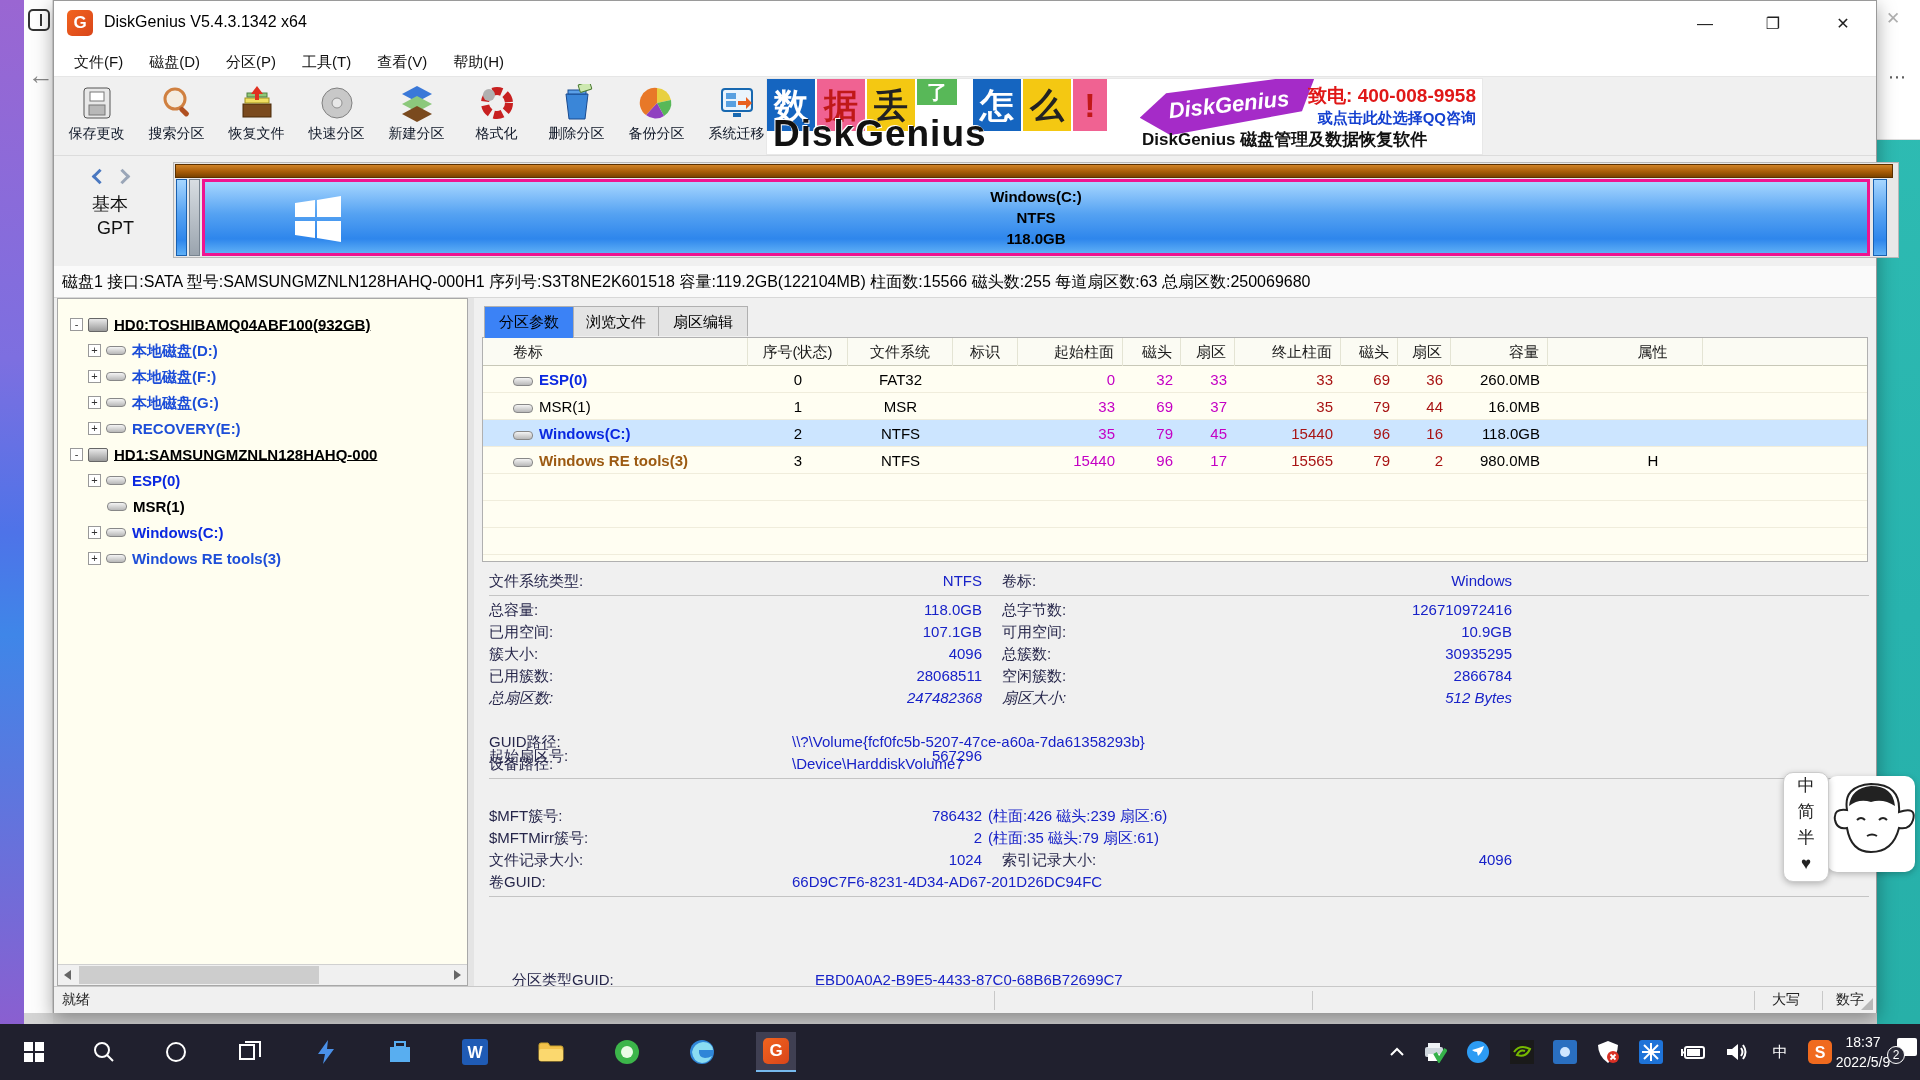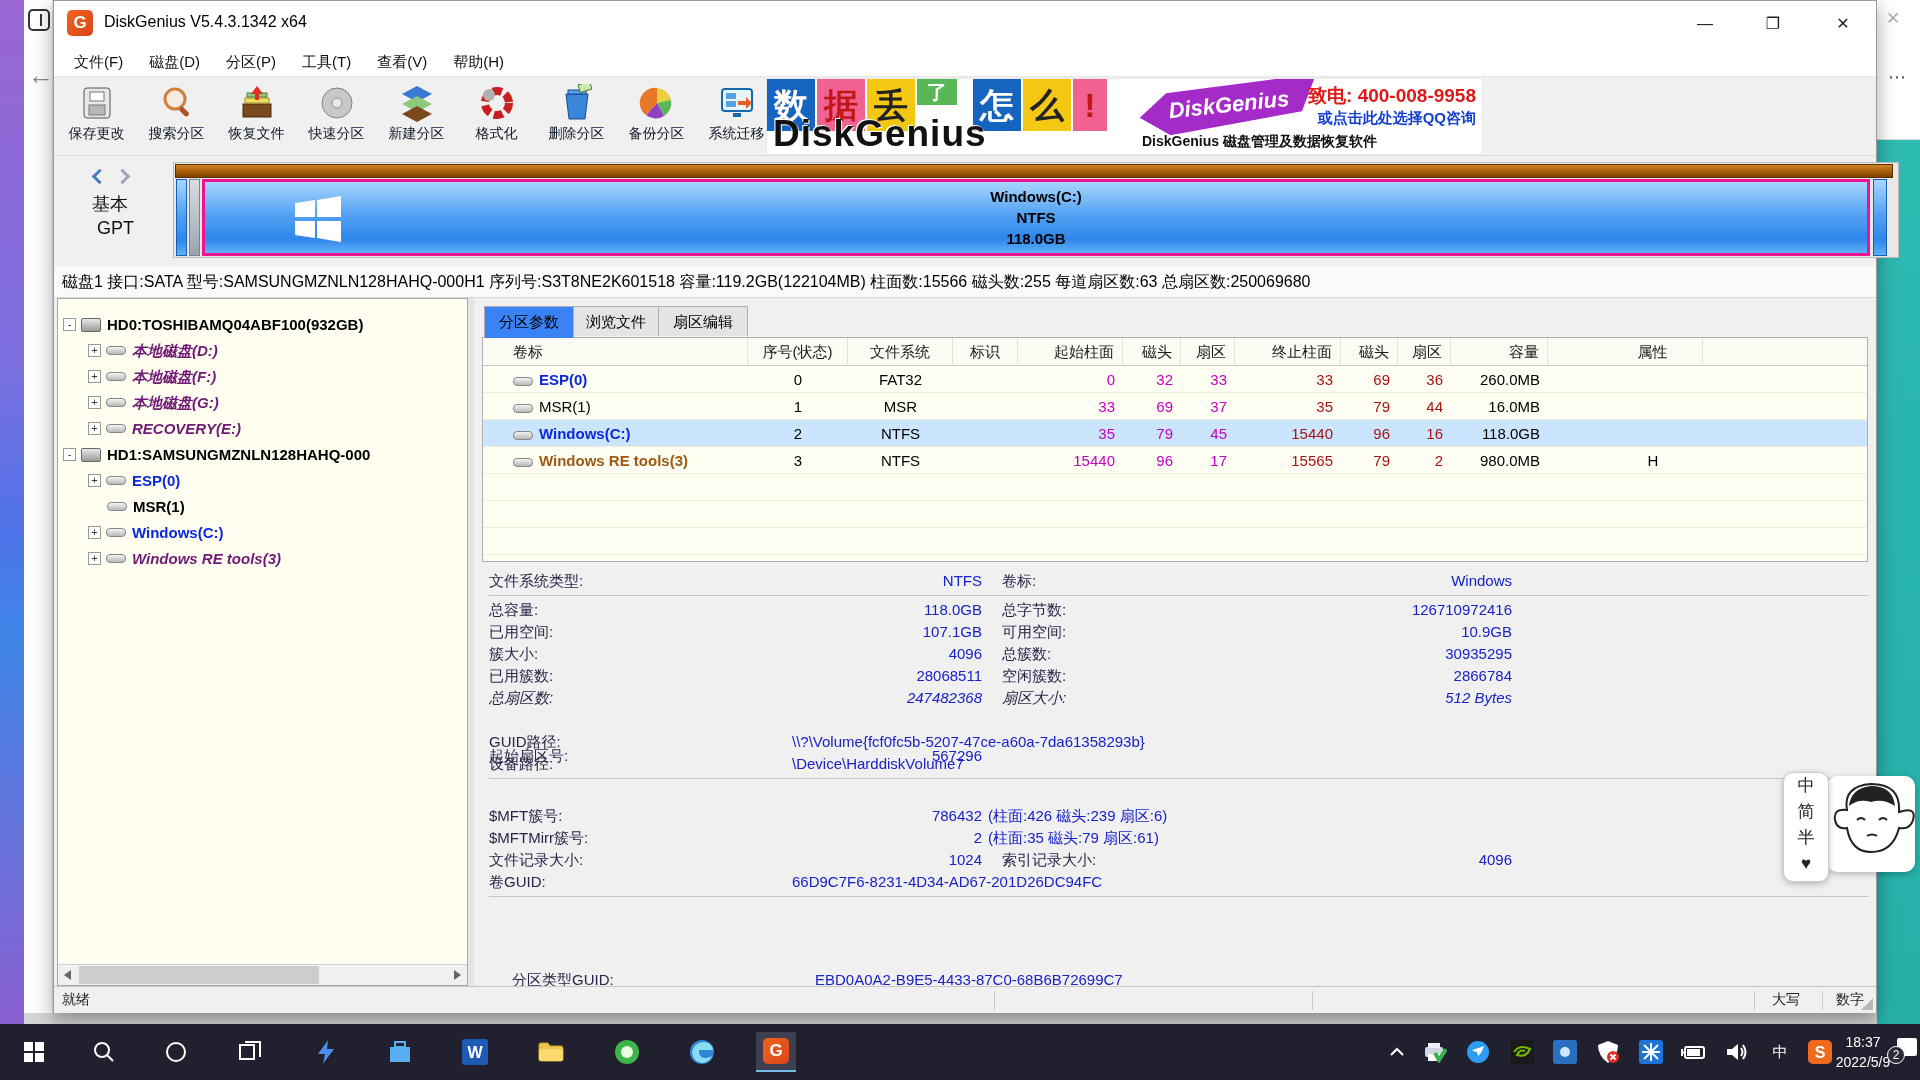--- a/index.html
+++ b/index.html
@@ -37,21 +37,21 @@
   .tbtn .tlabel { font-size:14px; color:#101828; white-space:nowrap; }
 
   
   #banner { left:712px; top:1px; width:717px; height:77px; background:#fff; overflow:hidden; border:1px solid #e8e8e8; }
   .tile { position:absolute; top:0; width:48px; height:52px; text-align:center; line-height:52px; font-size:34px; font-weight:bold; }
   #banner-brand { position:absolute; left:6px; top:34px; font-size:37px; font-weight:800; color:#111; letter-spacing:1px; text-shadow:1px 1px 0 #fff,-1px -1px 0 #fff; white-space:nowrap; }
   #ribbon { position:absolute; left:372px; top:4px; width:180px; height:46px; background:#a52bc8; clip-path:polygon(0 55%,16% 8%,100% 0,90% 78%,16% 100%); transform:rotate(-6deg); color:#fff; font-weight:bold; font-size:22px; font-style:italic; text-align:center; line-height:44px; }
   #phone-block { position:absolute; right:6px; top:4px; text-align:right; }
   #phone-line { color:#e01818; font-weight:bold; font-size:19px; white-space:nowrap; }
   #qq-line { color:#1440d0; font-weight:bold; font-size:15px; white-space:nowrap; }
-  #banner-subtitle { position:absolute; left:375px; bottom:3px; font-size:14px; font-weight:bold; color:#111; white-space:nowrap; }
+  #banner-subtitle { position:absolute; left:375px; bottom:3px; font-size:17px; font-weight:bold; color:#111; white-space:nowrap; }
 
   
   #diskpanel { left:0; top:155px; width:100%; height:110px; background:#f0f0f0; }
   #nav-arrows { left:40px; top:12px; width:60px; height:20px; }
   .chev { display:inline-block; width:11px; height:11px; border-left:3px solid #4a78c0; border-bottom:3px solid #4a78c0; }
   .chev.l { transform:rotate(45deg); }
   .chev.r { border-color:#9aa6b8; transform:rotate(-135deg); margin-left:8px; }
   #disk-type1 { left:38px; top:36px; font-size:18px; color:#111; }
   #disk-type2 { left:43px; top:62px; font-size:18px; color:#111; }
   #diskbar { left:119px; top:6px; width:1726px; height:96px; background:#e8e8e8; border:1px solid #b8b8b8; }
@@ -67,22 +67,22 @@
   
   #diskinfo { left:0; top:265px; width:100%; height:32px; background:#fafafa; border-bottom:1px solid #d8d8d8; font-size:16px; color:#000; line-height:32px; padding-left:8px; white-space:nowrap; }
 
   
   #tree { left:3px; top:297px; width:411px; height:688px; background:#fffef0; border:1px solid #a8a8a8; overflow:hidden; }
   .ti { position:absolute; left:0; width:100%; height:26px; line-height:26px; white-space:nowrap; }
   .exp { display:inline-block; width:13px; height:13px; border:1px solid #999; background:#fff; color:#333; font-size:11px; line-height:11px; text-align:center; vertical-align:middle; margin-right:5px; }
   .ic-disk { display:inline-block; width:20px; height:14px; background:linear-gradient(180deg,#e8e8e8,#9a9a9a); border:1px solid #666; border-radius:2px; vertical-align:middle; margin-right:6px; }
   .ic-part { display:inline-block; width:20px; height:9px; background:linear-gradient(180deg,#f4f4f4,#b8b8b8); border:1px solid #888; border-radius:4px; vertical-align:middle; margin-right:6px; }
   .tl { font-size:15px; font-weight:bold; vertical-align:middle; }
-  .tl.black { color:#000; } .tl.brown { color:#701a75;font-style:italic; } .tl.blue { color:#0a28e0; } .tl.plain { color:#000; font-weight:bold; }
-  .ti.lvl0 { padding-left:5px; } .ti.lvl1 { padding-left:30px; }
+  .tl.black { color:#000; } .tl.brown { color:#1d4ed8; } .tl.blue { color:#0a28e0; } .tl.plain { color:#000; font-weight:bold; }
+  .ti.lvl0 { padding-left:12px;text-decoration:underline; } .ti.lvl1 { padding-left:30px; }
   #tree-hscroll { position:absolute; left:0; bottom:0; width:100%; height:21px; background:#f0f0f0; border-top:1px solid #d0d0d0; }
   .sb-arrow { position:absolute; top:0; width:21px; height:20px; background:#f0f0f0; }
   .tri-l { position:absolute; left:6px; top:5px; width:0; height:0; border-top:5px solid transparent; border-bottom:5px solid transparent; border-right:7px solid #666; }
   .tri-r { position:absolute; left:8px; top:5px; width:0; height:0; border-top:5px solid transparent; border-bottom:5px solid transparent; border-left:7px solid #666; }
   #tree-thumb { position:absolute; left:21px; top:1px; width:240px; height:18px; background:#cdcdcd; }
   #splitter { left:414px; top:297px; width:6px; height:688px; background:#e4e4e4; }
 
   
   #main { left:420px; top:297px; width:1402px; height:688px; background:#f0f0f0; overflow:hidden; }
   .tab { position:absolute; top:8px; height:30px; line-height:30px; padding:0 14px; font-size:15px; color:#000; background:#e4e4e4; border:1px solid #b0b0b0; border-bottom:none; }

